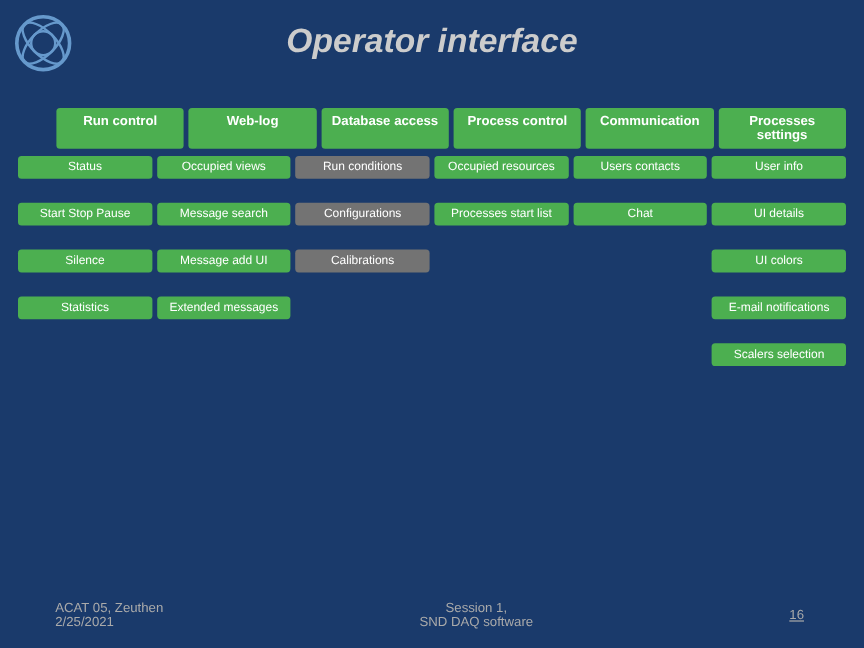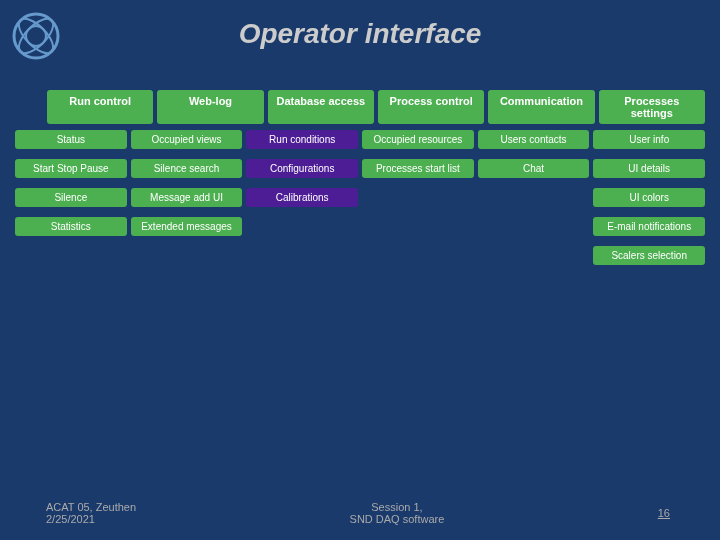--- a/index.html
+++ b/index.html
@@ -62,35 +62,35 @@
     
     .columns-row {
       display: flex;
       gap: 4px;
     }
 
     .column {
       flex: 1;
       display: flex;
       flex-direction: column;
-      gap: 10px;
+      gap: 20px;
     }
 
     .sub-item {
       background: #4caf50;
       color: white;
       font-size: 10px;
       padding: 4px 6px;
       border-radius: 3px;
       text-align: center;
       cursor: pointer;
     }
 
     .sub-item-blue {
-      background: #4c1d95;
+      background: #737373;
       color: white;
       font-size: 10px;
       padding: 4px 6px;
       border-radius: 3px;
       text-align: center;
       cursor: pointer;
     }
 
     
     .footer {
@@ -143,21 +143,21 @@
 
     <div class="column">
       <div class="sub-item">Status</div>
       <div class="sub-item">Start Stop Pause</div>
       <div class="sub-item">Silence</div>
       <div class="sub-item">Statistics</div>
     </div>
 
     <div class="column">
       <div class="sub-item">Occupied views</div>
-      <div class="sub-item">Silence search</div>
+      <div class="sub-item">Message search</div>
       <div class="sub-item">Message add UI</div>
       <div class="sub-item">Extended messages</div>
     </div>
 
     <div class="column">
       <div class="sub-item-blue">Run conditions</div>
       <div class="sub-item-blue">Configurations</div>
       <div class="sub-item-blue">Calibrations</div>
     </div>
 

